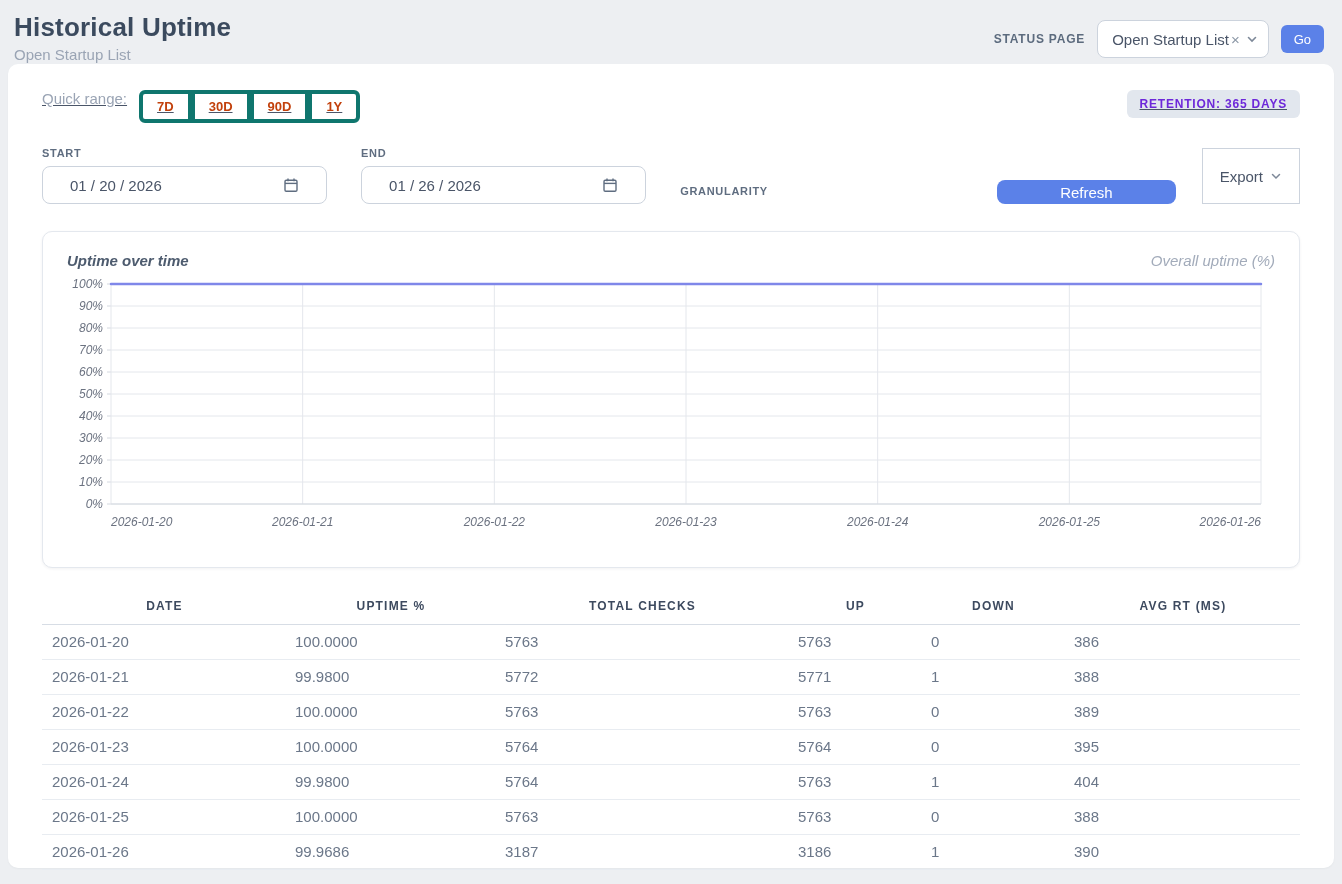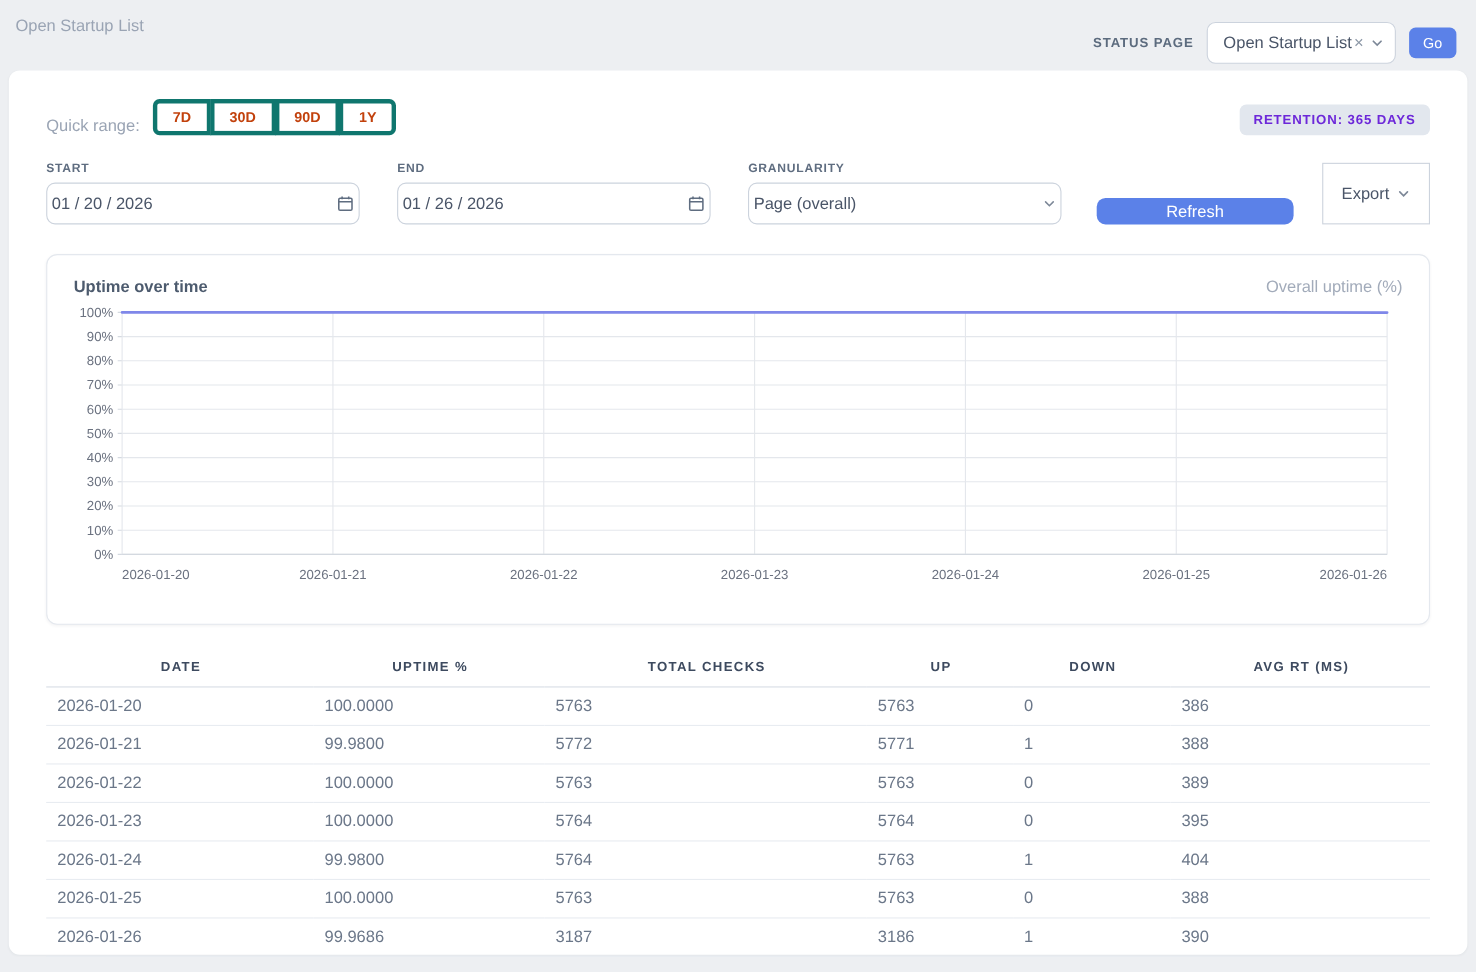--- a/index.html
+++ b/index.html
@@ -31,21 +31,21 @@
     font-size: 13px; height: 28px; padding: 0 13px; cursor: pointer;
     font-family: inherit;
   }
   
   .main-panel {
     background: #fff; border-radius: 10px; margin: 0 8px;
     padding: 26px 34px 22px 34px; height: 804px;
     box-shadow: 0 1px 2px rgba(30,41,59,.04);
   }
   
-  .row-quick { display: flex; align-items: flex-end; margin-bottom: 24px; }
+  .row-quick { display: flex; align-items: flex-start; margin-bottom: 24px; text-decoration: underline; }
   .quick-label { font-size: 15px; color: #9aa4b4; margin-right: 12px; }
   .seg-group { display: flex; }
   .seg-btn {
     background: #fff; border: 4px solid #0f766e; color: #c2410c;
     font-size: 13px; font-weight: 600; padding: 5px 14px; cursor: pointer;
     margin-left: -1px; font-family: inherit;
   }
   .seg-btn:first-child { border-radius: 6px 0 0 6px; margin-left: 0; }
   .seg-btn:last-child { border-radius: 0 6px 6px 0; }
   .retention-badge {
@@ -56,41 +56,41 @@
   
   .row-controls { display: flex; align-items: flex-end; gap: 16px; }
   .field { width: 305px; }
   .field + .field { margin-left: 18px; }
   .field-label {
     font-size: 11px; font-weight: 700; color: #5f6d80; letter-spacing: .7px;
     margin-bottom: 7px;
   }
   .input-box {
     display: flex; align-items: center; height: 38px;
-    border: 1px solid #ccd3dd; border-radius: 8px; padding: 0 4px;
+    border: 1px solid #ccd3dd; border-radius: 8px; padding: 0 27px;
     background: #fff; cursor: text;
   }
   .input-box .val { font-size: 15px; color: #44506066; color: #4a5568; flex: 1; }
   .select-box { cursor: pointer; }
   .btn-refresh {
     margin-left: 16px; width: 191px; height: 24px; background: #5b81e8;
     color: #fff; border: none; border-radius: 8px; font-size: 15px;
     cursor: pointer; font-family: inherit;
   }
   .btn-export {
     margin-left: 10px; width: 105px; height: 56px; background: #fff;
     border: 1px solid #ccd3dd; border-radius: 0; font-size: 15px;
     color: #4a5568; cursor: pointer; font-family: inherit;
     display: flex; align-items: center; justify-content: center; gap: 7px;
   }
   
   .chart-card {
     margin-top: 27px; border: 1px solid #e4e8ee; border-radius: 10px;
     height: 337px; box-shadow: 0 1px 3px rgba(30,41,59,.06);
-    background: #fff; overflow: hidden;
+    background: #fff; overflow: hidden; font-style: italic;
   }
   .chart-header {
     display: flex; justify-content: space-between; align-items: center;
     padding: 20px 24px 6px 24px;
   }
   .chart-title { font-size: 15px; font-weight: 700; color: #4d5b6e; }
   .chart-legend { font-size: 15px; color: #a2abba; }
   .chart-svg-wrap { padding: 0; }
   svg text { font-family: "Liberation Sans", "DejaVu Sans", sans-serif; }
   
@@ -106,20 +106,21 @@
   }
   
   .icon-cal { width: 16px; height: 16px; color: #5f6d80; }
   .chev-svg { width: 12px; height: 12px; color: #7d8898; }
 </style>
 </head>
 <body>
 
 <div class="top-header">
   <div>
+    <div class="page-title">Historical Uptime</div>
     <div class="page-subtitle">Open Startup List</div>
   </div>
   <div class="header-right">
     <span class="status-page-label">STATUS PAGE</span>
     <div class="status-select">
       <span class="value">Open Startup List</span>
       <span class="clear-x">×</span>
       <svg class="chev-svg" viewBox="0 0 12 12" fill="none" stroke="currentColor" stroke-width="1.6" stroke-linecap="round">
           <path d="M2.5 4.5 L6 8 L9.5 4.5"></path>
         </svg>
@@ -159,26 +160,20 @@
         <span class="val">01 / 26 / 2026</span>
         <svg class="icon-cal" viewBox="0 0 16 16" fill="none" stroke="currentColor" stroke-width="1.4">
             <rect x="2" y="3.2" width="12" height="11" rx="1.2"></rect>
             <path d="M2 6.4 H14"></path>
             <path d="M5 1.6 V4.2 M11 1.6 V4.2"></path>
           </svg>
       </div>
     </div>
     <div class="field">
       <div class="field-label">GRANULARITY</div>
-      <div class="input-box select-box">
-        <span class="val">Page (overall)</span>
-        <svg class="chev-svg" viewBox="0 0 12 12" fill="none" stroke="currentColor" stroke-width="1.4" stroke-linecap="round">
-            <path d="M2.5 4.5 L6 8 L9.5 4.5"></path>
-          </svg>
-      </div>
     </div>
     <button class="btn-refresh">Refresh</button>
     <button class="btn-export">
       <span>Export</span>
       <svg class="chev-svg" viewBox="0 0 12 12" fill="none" stroke="currentColor" stroke-width="1.5" stroke-linecap="round">
           <path d="M2.5 4.5 L6 8 L9.5 4.5"></path>
         </svg>
     </button>
   </div>
 

